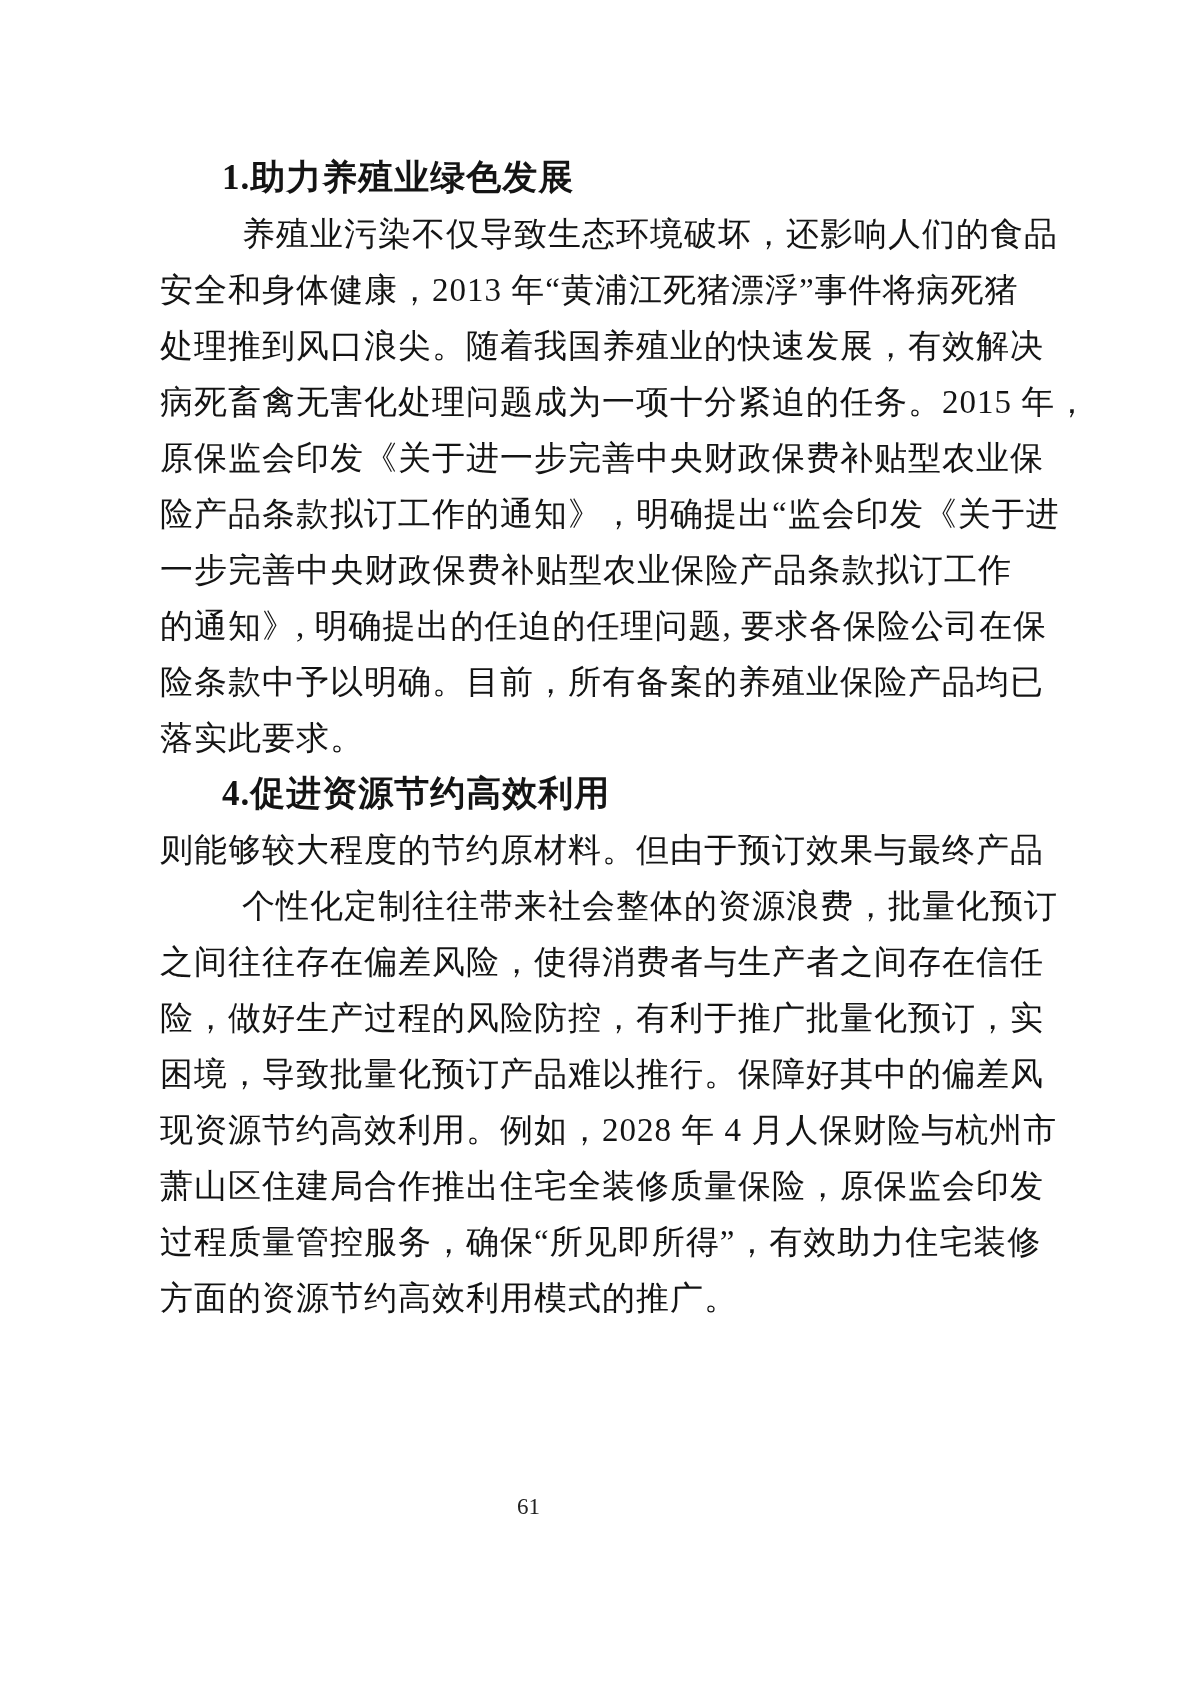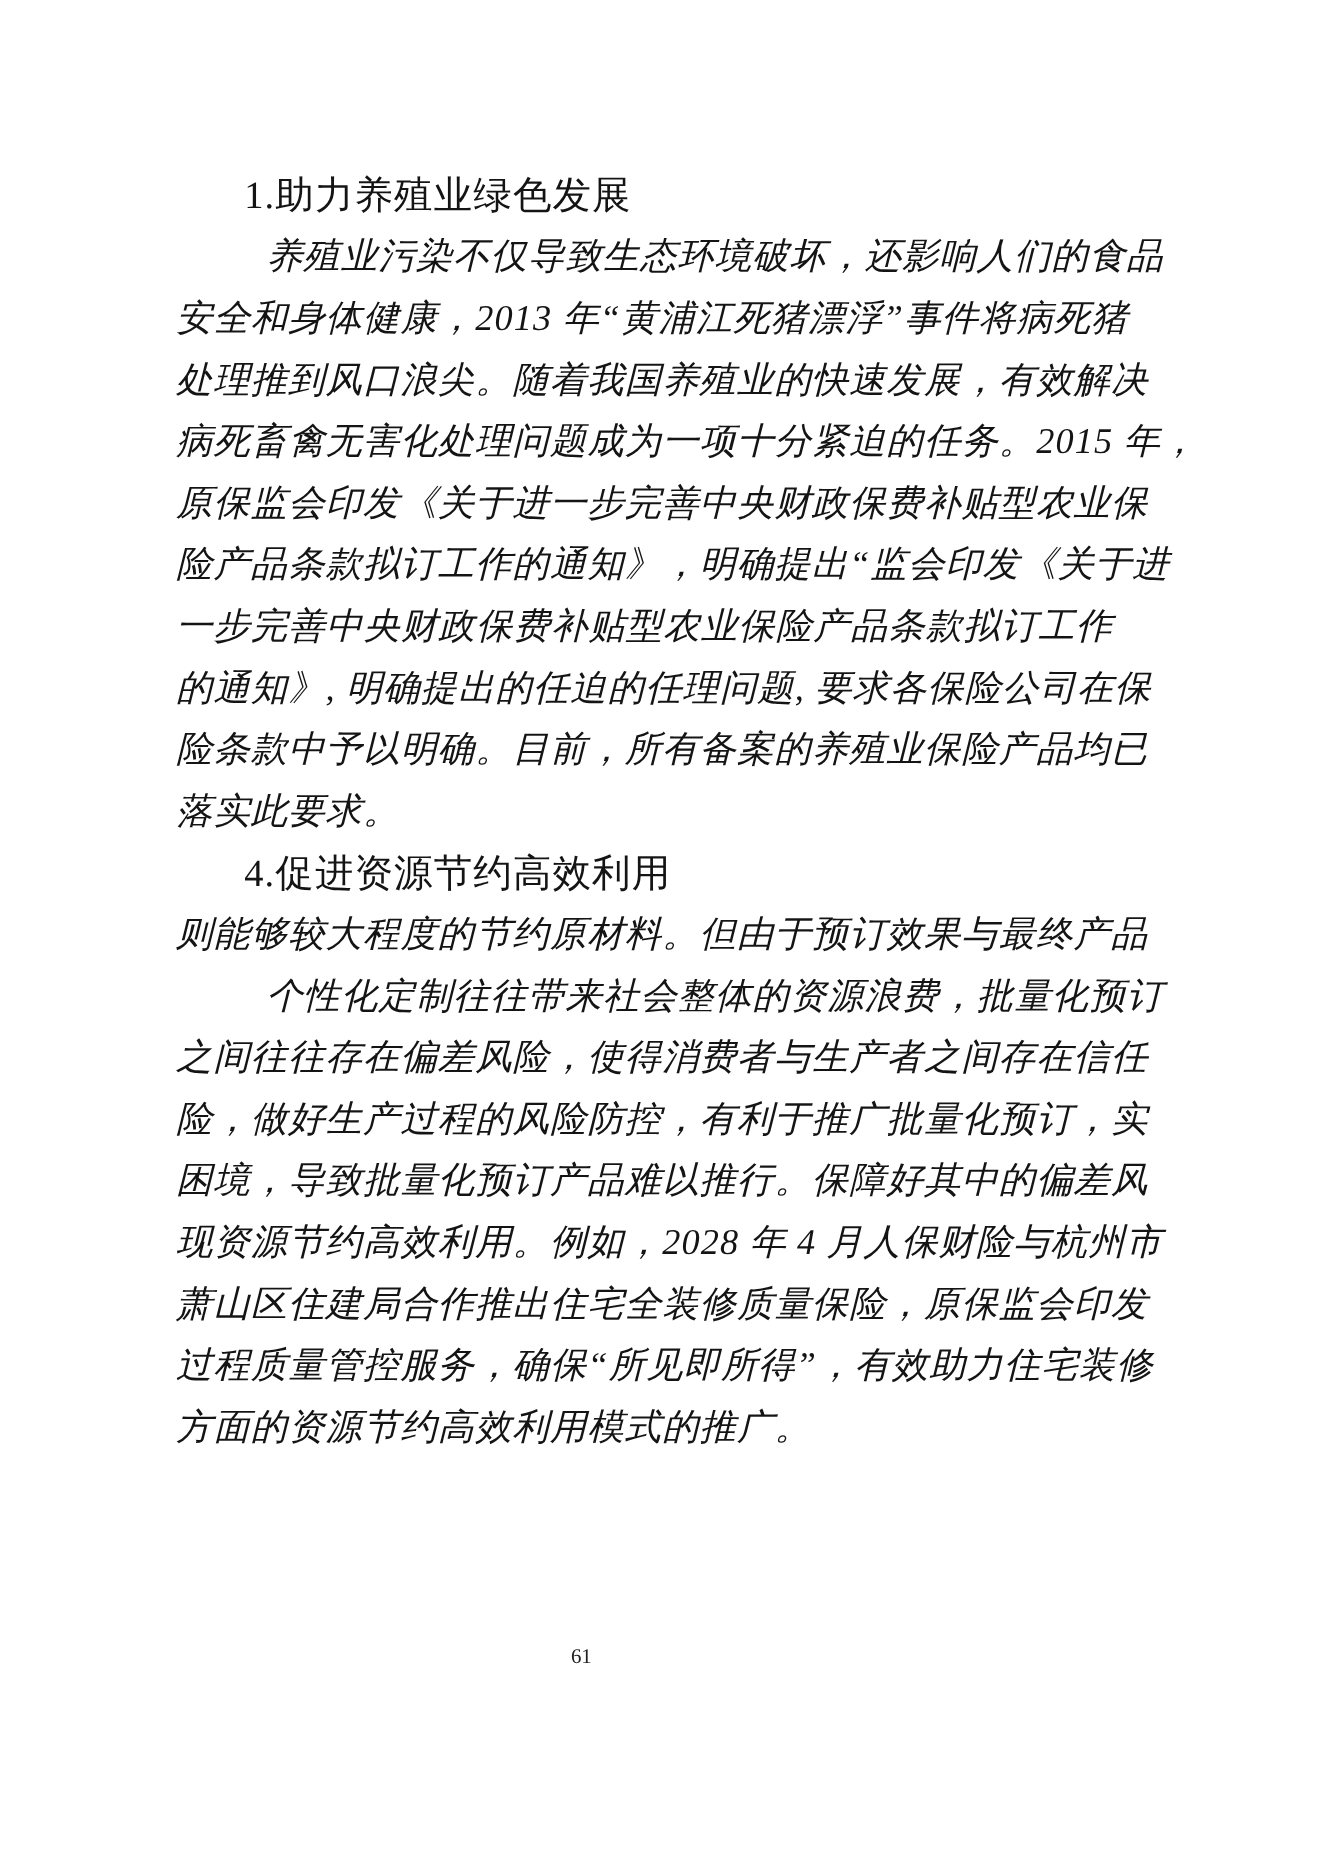--- a/index.html
+++ b/index.html
@@ -31,47 +31,46 @@
   }
   .line {
     font-size: 33px;
     line-height: 56px;
     height: 56px;
     white-space: nowrap;
     text-align: justify;
     text-align-last: justify;
     text-justify: inter-ideograph;
     letter-spacing: 1px;
-    font-style: italic;
   }
   .line.no-stretch {
     text-align: center;
     text-align-last: left;
     white-space: normal;
   }
   .line.indent {
     text-indent: 82px;
   }
   .heading {
     font-size: 35px;
     line-height: 56px;
     height: 56px;
-    font-weight: normal;
+    font-weight: bold;
     margin-left: 62px;
     text-align: left;
     text-align-last: left;
     letter-spacing: 1px;
   }
   .page-number {
     position: absolute;
     left: 0;
     top: 1492px;
     width: 1057px;
     text-align: center;
-    font-size: 19px;
+    font-size: 23px;
     line-height: 30px;
     color: #222222;
   }
 </style>
 </head>
 <body>
 
 <div class="doc-page">
 
   <div class="text-block">

